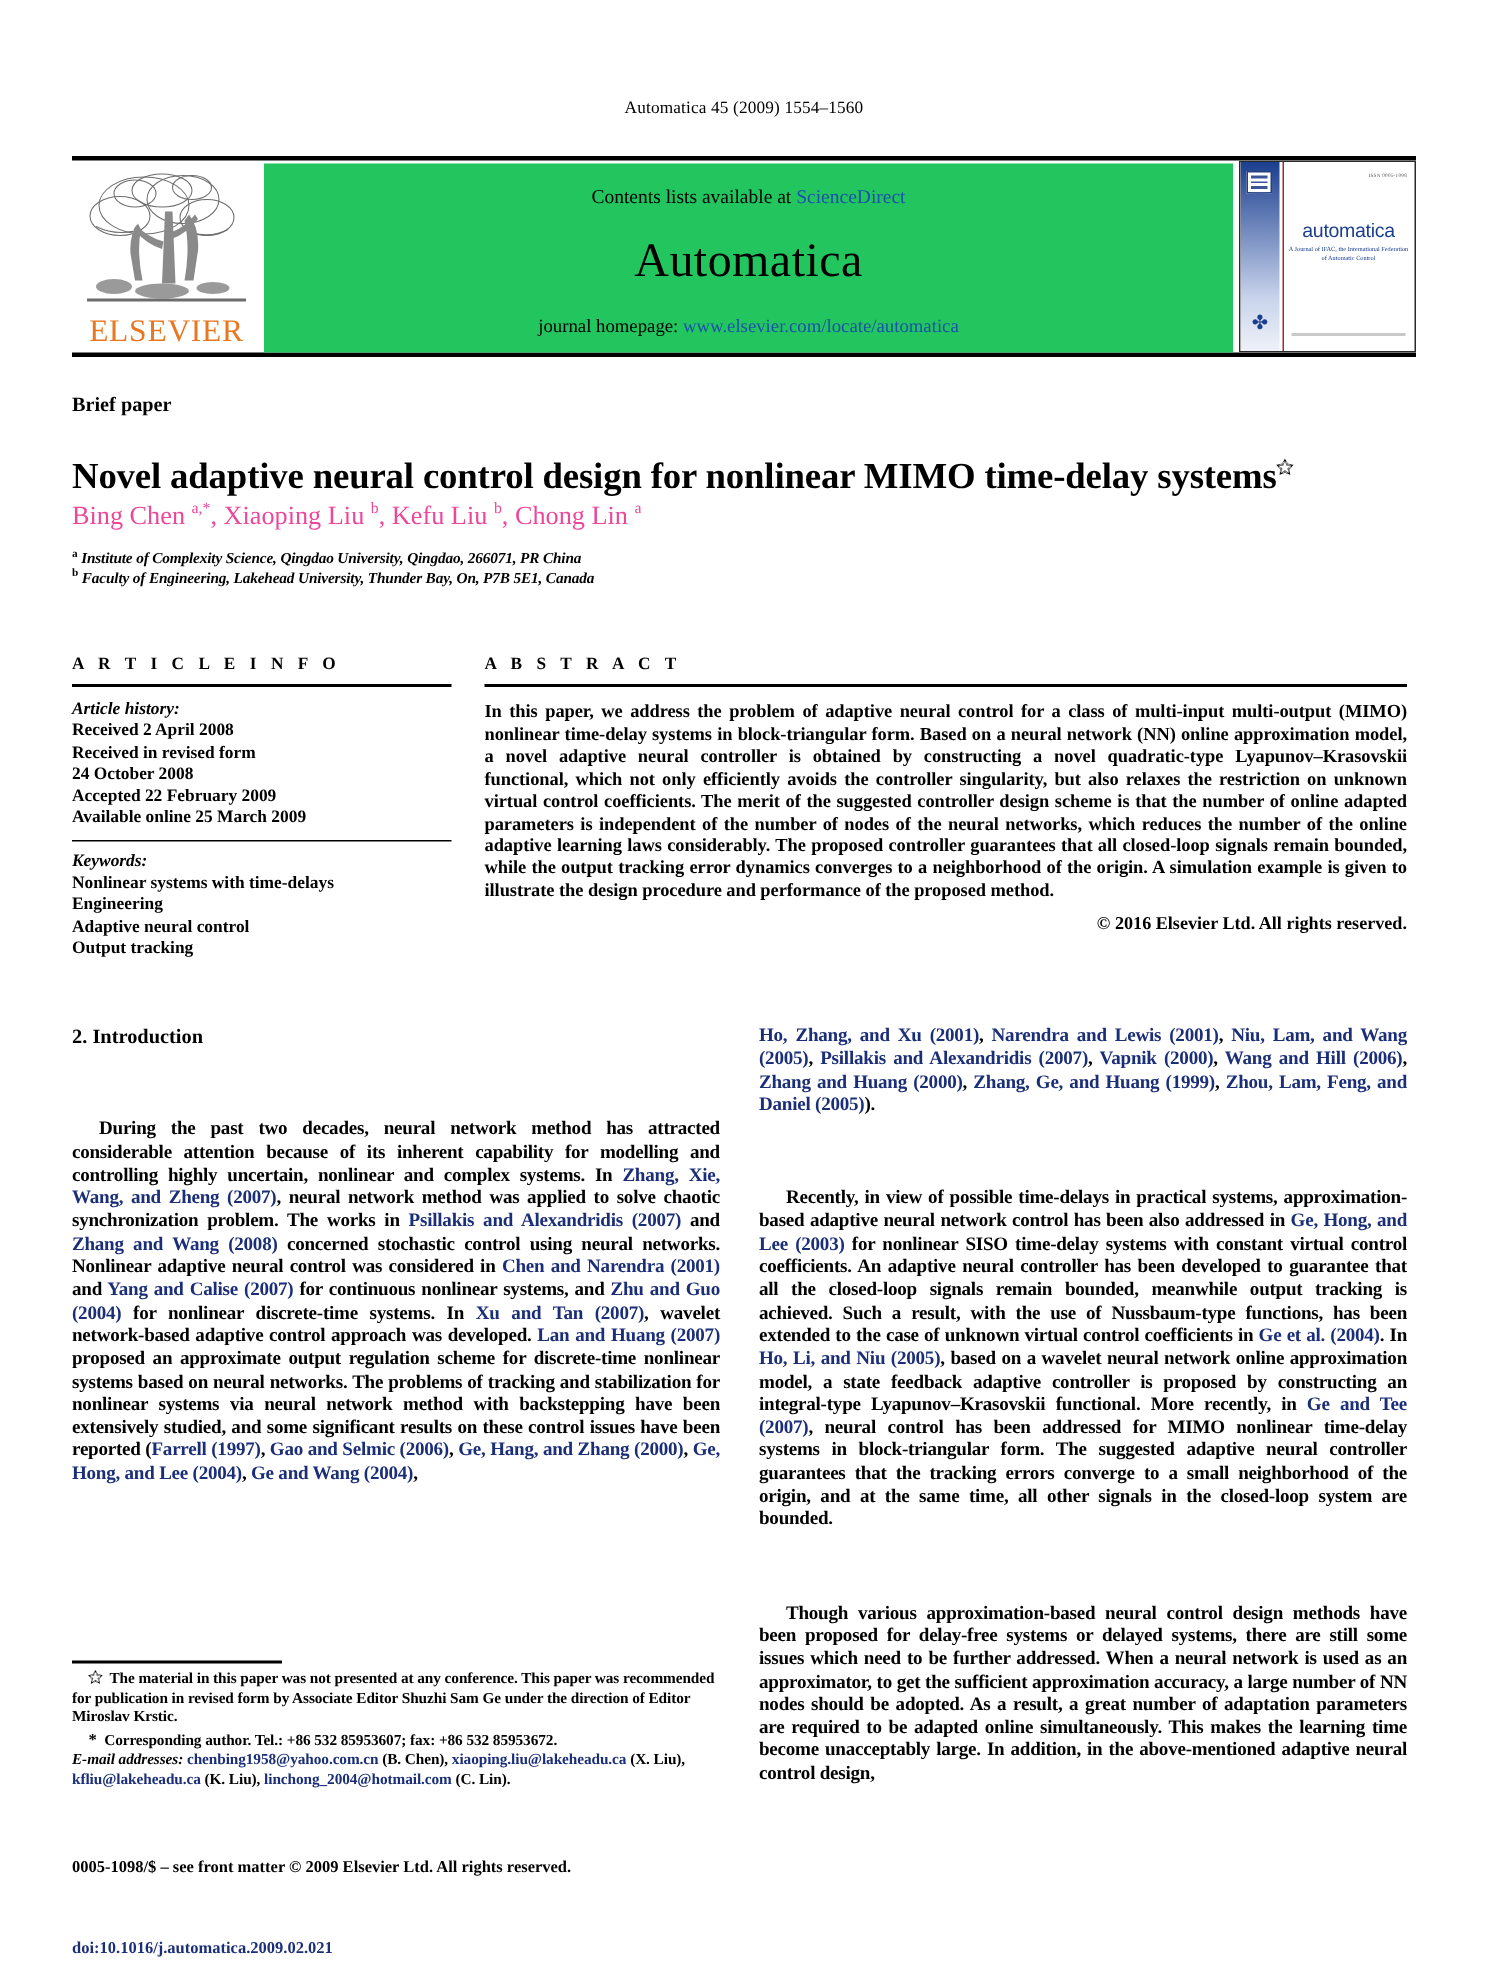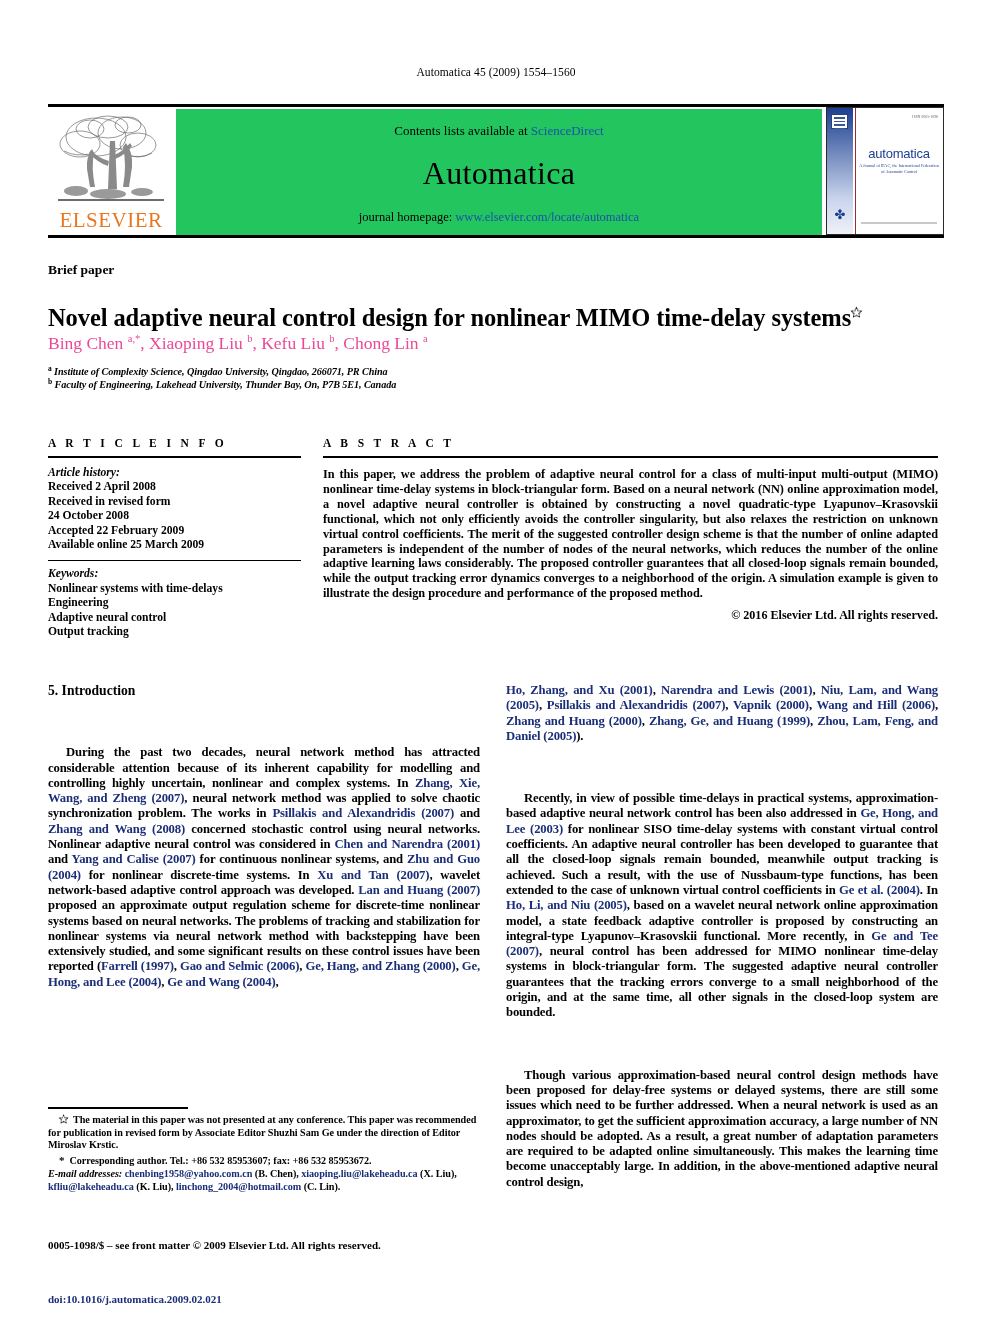--- a/index.html
+++ b/index.html
@@ -429,21 +429,21 @@
   </div>
 
   <div class="abs-col">
     <div class="sec-head">A B S T R A C T</div>
     <div class="rule"></div>
     <div class="abs-body">In this paper, we address the problem of adaptive neural control for a class of multi-input multi-output (MIMO) nonlinear time-delay systems in block-triangular form. Based on a neural network (NN) online approximation model, a novel adaptive neural controller is obtained by constructing a novel quadratic-type Lyapunov–Krasovskii functional, which not only efficiently avoids the controller singularity, but also relaxes the restriction on unknown virtual control coefficients. The merit of the suggested controller design scheme is that the number of online adapted parameters is independent of the number of nodes of the neural networks, which reduces the number of the online adaptive learning laws considerably. The proposed controller guarantees that all closed-loop signals remain bounded, while the output tracking error dynamics converges to a neighborhood of the origin. A simulation example is given to illustrate the design procedure and performance of the proposed method.</div>
     <div class="copyright">© 2016 Elsevier Ltd. All rights reserved.</div>
   </div>
 
   <div class="col col-left">
-    <h2 class="h2">5. Introduction</h2>
+    <h2 class="h2">2. Introduction</h2>
     <p class="indent">During the past two decades, neural network method has attracted considerable attention because of its inherent capability for modelling and controlling highly uncertain, nonlinear and complex systems. In <span class="ref">Zhang, Xie, Wang, and Zheng (2007)</span>, neural network method was applied to solve chaotic synchronization problem. The works in <span class="ref">Psillakis and Alexandridis (2007)</span> and <span class="ref">Zhang and Wang (2008)</span> concerned stochastic control using neural networks. Nonlinear adaptive neural control was considered in <span class="ref">Chen and Narendra (2001)</span> and <span class="ref">Yang and Calise (2007)</span> for continuous nonlinear systems, and <span class="ref">Zhu and Guo (2004)</span> for nonlinear discrete-time systems. In <span class="ref">Xu and Tan (2007)</span>, wavelet network-based adaptive control approach was developed. <span class="ref">Lan and Huang (2007)</span> proposed an approximate output regulation scheme for discrete-time nonlinear systems based on neural networks. The problems of tracking and stabilization for nonlinear systems via neural network method with backstepping have been extensively studied, and some significant results on these control issues have been reported (<span class="ref">Farrell (1997)</span>, <span class="ref">Gao and Selmic (2006)</span>, <span class="ref">Ge, Hang, and Zhang (2000)</span>, <span class="ref">Ge, Hong, and Lee (2004)</span>, <span class="ref">Ge and Wang (2004)</span>,</p>
   </div>
 
   <div class="col col-right">
     <p><span class="ref">Ho, Zhang, and Xu (2001)</span>, <span class="ref">Narendra and Lewis (2001)</span>, <span class="ref">Niu, Lam, and Wang (2005)</span>, <span class="ref">Psillakis and Alexandridis (2007)</span>, <span class="ref">Vapnik (2000)</span>, <span class="ref">Wang and Hill (2006)</span>, <span class="ref">Zhang and Huang (2000)</span>, <span class="ref">Zhang, Ge, and Huang (1999)</span>, <span class="ref">Zhou, Lam, Feng, and Daniel (2005)</span>).</p>
     <p class="indent">Recently, in view of possible time-delays in practical systems, approximation-based adaptive neural network control has been also addressed in <span class="ref">Ge, Hong, and Lee (2003)</span> for nonlinear SISO time-delay systems with constant virtual control coefficients. An adaptive neural controller has been developed to guarantee that all the closed-loop signals remain bounded, meanwhile output tracking is achieved. Such a result, with the use of Nussbaum-type functions, has been extended to the case of unknown virtual control coefficients in <span class="ref">Ge et al. (2004)</span>. In <span class="ref">Ho, Li, and Niu (2005)</span>, based on a wavelet neural network online approximation model, a state feedback adaptive controller is proposed by constructing an integral-type Lyapunov–Krasovskii functional. More recently, in <span class="ref">Ge and Tee (2007)</span>, neural control has been addressed for MIMO nonlinear time-delay systems in block-triangular form. The suggested adaptive neural controller guarantees that the tracking errors converge to a small neighborhood of the origin, and at the same time, all other signals in the closed-loop system are bounded.</p>
     <p class="indent">Though various approximation-based neural control design methods have been proposed for delay-free systems or delayed systems, there are still some issues which need to be further addressed. When a neural network is used as an approximator, to get the sufficient approximation accuracy, a large number of NN nodes should be adopted. As a result, a great number of adaptation parameters are required to be adapted online simultaneously. This makes the learning time become unacceptably large. In addition, in the above-mentioned adaptive neural control design,</p>
   </div>
 
   <div class="fn-rule"></div>

